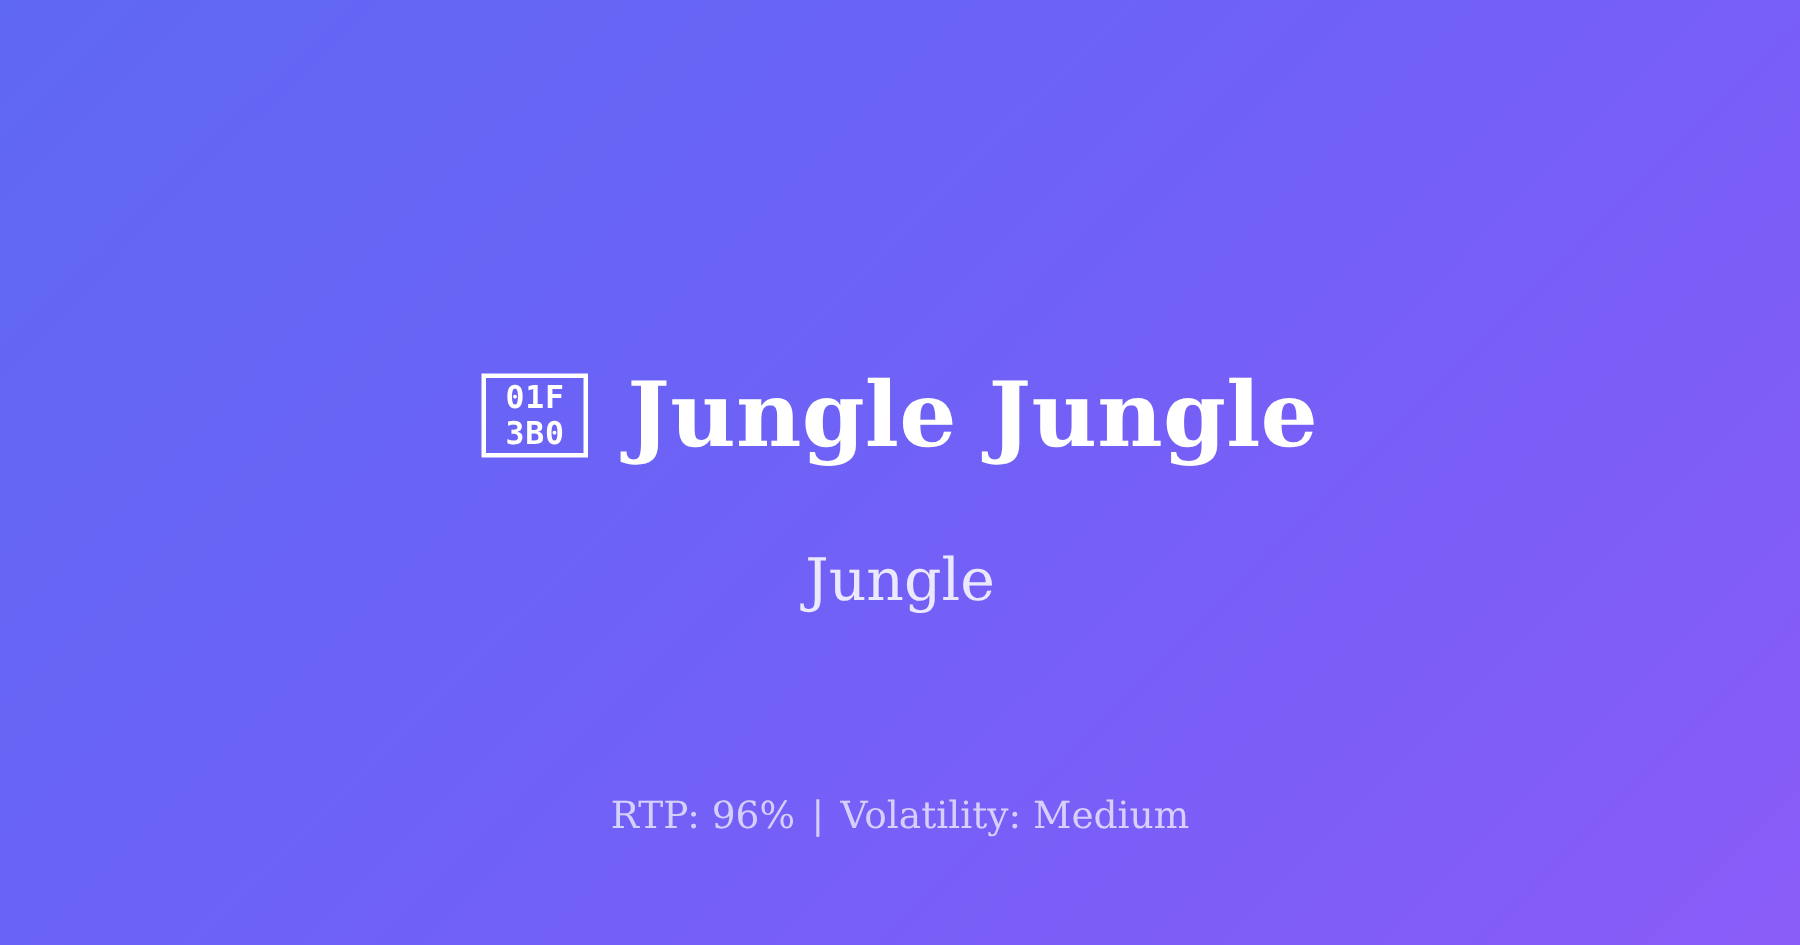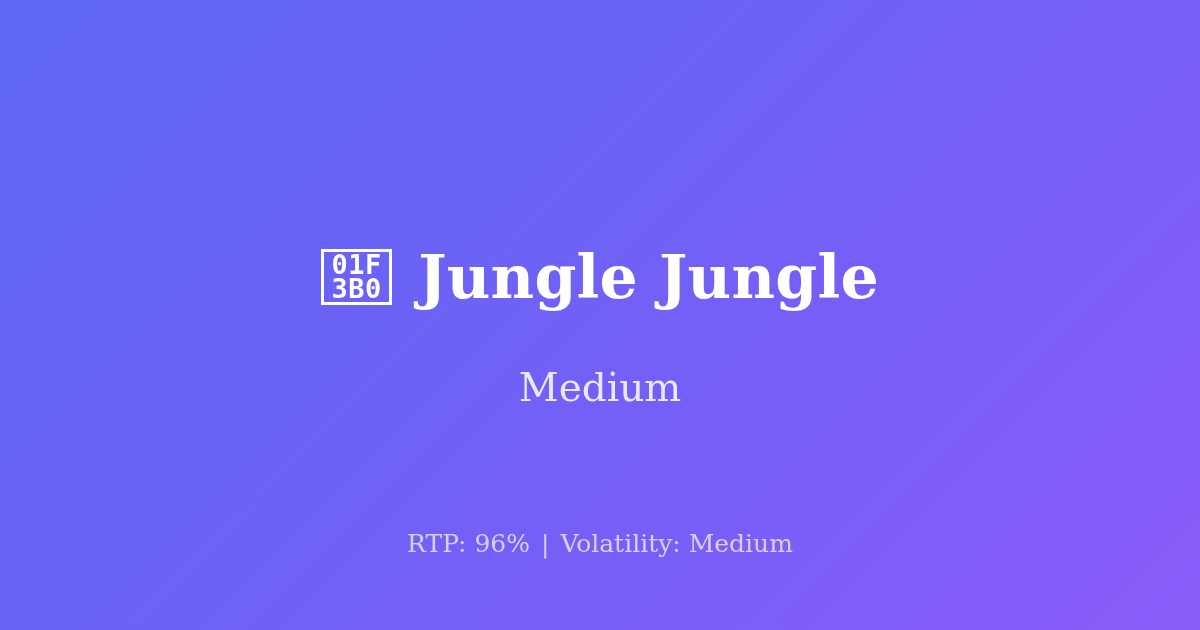--- a/index.html
+++ b/index.html
@@ -48,21 +48,21 @@
     display: flex;
     flex-direction: column;
     align-items: center;
     justify-content: center;
     box-sizing: border-box;
     width: 71px;
     height: 56px;
     border: 3px solid #ffffff;
     color: #ffffff;
     font-family: "DejaVu Sans Mono", "Liberation Mono", monospace;
-    font-size: 27px;
+    font-size: 21px;
     font-weight: 700;
     line-height: 24px;
     letter-spacing: 0.5px;
     padding: 4px 2px;
     flex: 0 0 auto;
   }
 
   .tofu-row {
     display: block;
     white-space: pre;
@@ -121,21 +121,21 @@
   <div class="title-row">
 
     <span class="tofu">
       <span class="tofu-row">01F</span>
       <span class="tofu-row">3B0</span>
     </span>
 
     <h1 class="game-title">Jungle Jungle</h1>
   </div>
 
-  <div class="provider">Medium</div>
+  <div class="provider">Jungle</div>
 
   <div class="stats">
     <span>RTP: 96%</span>
     <span class="sep">|</span>
     <span>Volatility: Medium</span>
   </div>
 
 </div>
 
 </body></html>

